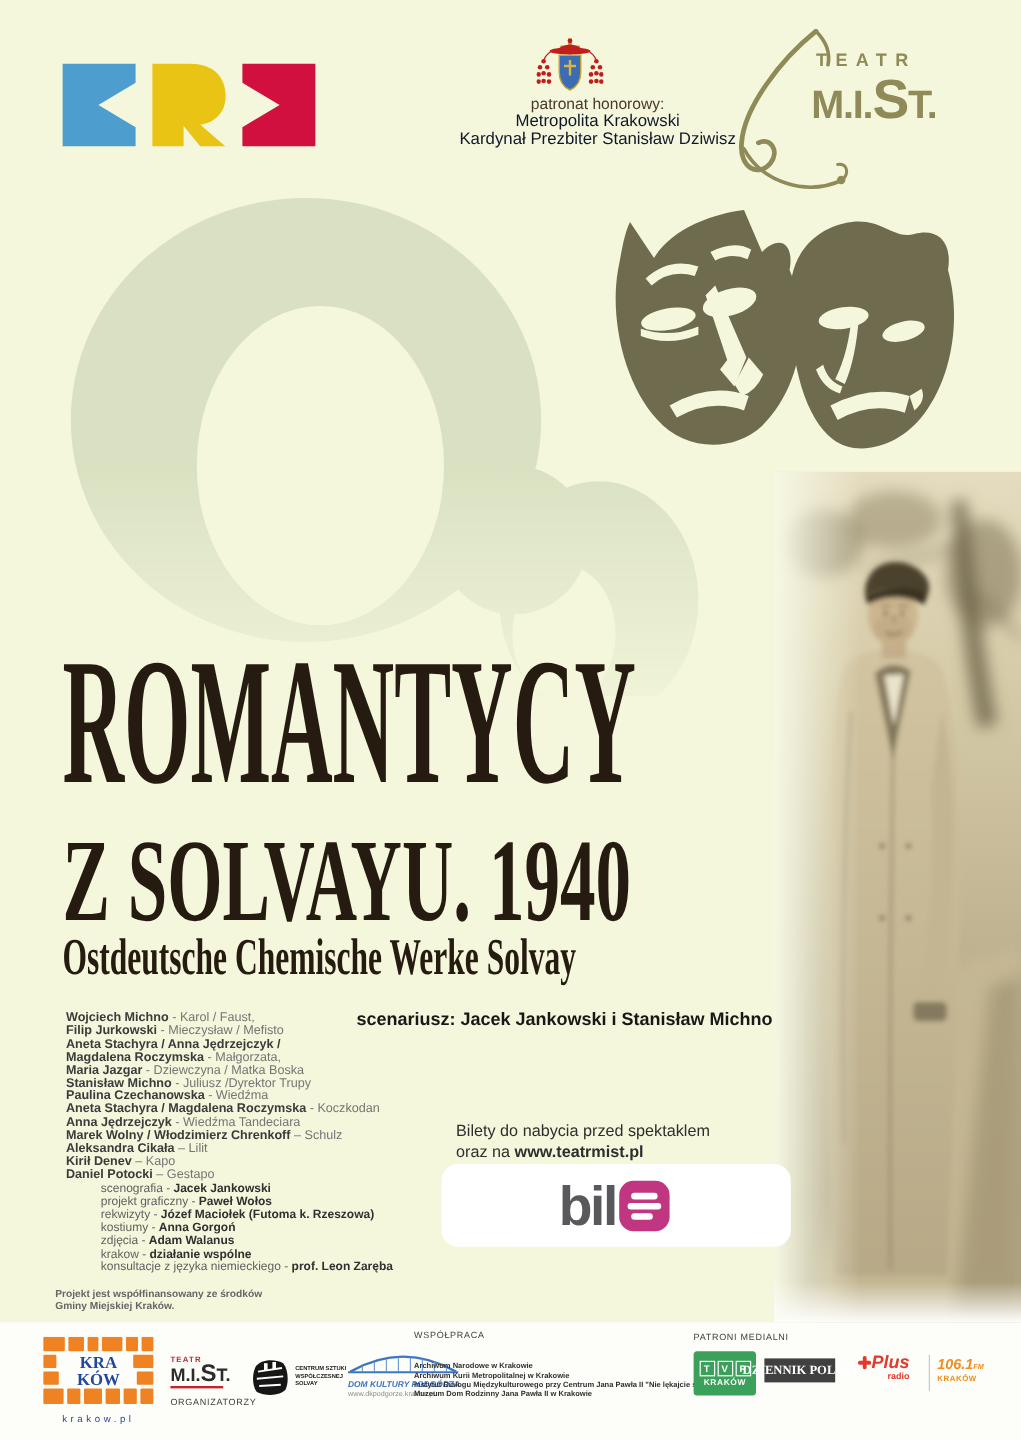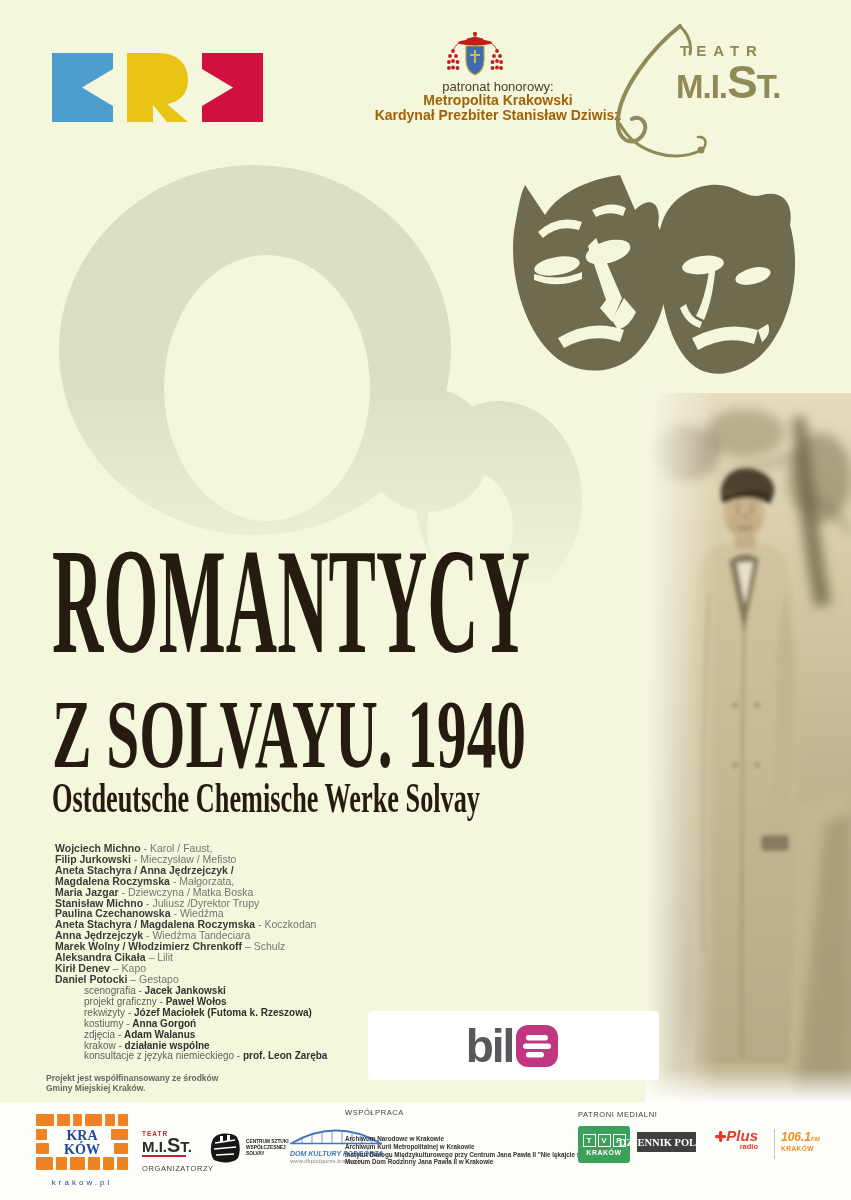--- a/index.html
+++ b/index.html
@@ -2,37 +2,37 @@
 <html><head>
 <meta charset="utf-8">
 <style>
   html,body{margin:0;padding:0;background:#888;}
   #poster{position:relative;width:851px;height:1200px;background:#f4f7db;overflow:hidden;
           font-family:"Liberation Sans",sans-serif;}
   .abs{position:absolute;}
   
   .patronage{left:333px;top:80px;width:330px;text-align:center;line-height:13px;}
   .patronage .intro{font-size:13px;color:#4a3a2b;}
-  .patronage .nm{font-size:14px;font-weight:bold;color:#a16207;line-height:14.5px;}
+  .patronage .nm{font-size:14px;font-weight:normal;color:#0f172a;line-height:14.5px;}
   
   .mist-text{left:676px;top:42px;color:#8f8a58;}
   .mist-text .tt{font-size:15px;letter-spacing:7px;font-weight:bold;display:block;margin-left:4px;}
   .mist-text .nm{font-size:33px;font-weight:bold;letter-spacing:-1px;display:block;margin-top:-4px;}
   .mist-text .nm .big-s{font-size:46px;}
   
   .cast{left:55px;top:843px;font-size:10.5px;line-height:10.9px;color:#757575;}
   .cast b{color:#3b3b3b;}
   .prod{left:55px;top:986px;font-size:10px;line-height:10.9px;color:#5f5f5f;margin-left:29px;}
   .prod b{color:#303030;}
   .funding{left:46px;top:1074px;font-size:8.5px;line-height:9.5px;color:#666;font-weight:bold;}
   .direction{left:297px;top:840px;font-size:15px;font-weight:bold;color:#181818;line-height:19px;}
   .tickets{left:380px;top:934px;font-size:13.5px;color:#2e2e2e;line-height:17px;}
   .tickets .resv{margin-top:12px;}
   
-  .biletyna{left:368px;top:1011px;width:291px;height:69px;background:#fff;border-radius:4px;
+  .biletyna{left:368px;top:970px;width:291px;height:69px;background:#fff;border-radius:14px;
             display:flex;align-items:center;justify-content:center;z-index:6;}
   .biletyna .t{font-size:46px;font-weight:bold;color:#59585c;letter-spacing:-2px;}
   .biletyna .eicon{margin:0 2px;}
   
   .footer-bg{left:0;top:1102px;width:851px;height:98px;background:#fdfdfa;z-index:5;}
   .flabel{font-size:7.5px;letter-spacing:.6px;color:#3e3e3e;z-index:7;}
   .mist-small{left:142px;top:1130px;z-index:7;line-height:8px;}
   .mist-small .tt{font-size:6.5px;font-weight:bold;color:#c0272d;letter-spacing:1px;}
   .mist-small .nm{font-size:15px;font-weight:bold;color:#2b2b2b;line-height:15px;}
   .mist-small .nm .big-s{font-size:20px;}
@@ -265,22 +265,28 @@
     <div><span>krakow - </span><b>działanie wspólne</b></div>
     <div><span>konsultacje z języka niemieckiego - </span><b>prof. Leon Zaręba</b></div>
   </div>
 
   <div class="abs funding">
     <div>Projekt jest współfinansowany ze środków</div>
     <div>Gminy Miejskiej Kraków.</div>
   </div>
 
   <div class="abs direction">
-  </div>
-
+    <div>scenariusz: Jacek Jankowski i Stanisław Michno</div>
+  </div>
+
+  <div class="abs tickets">
+    <div>Bilety do nabycia przed spektaklem</div>
+    <div><span>oraz na </span><b>www.teatrmist.pl</b></div>
+    <div class="resv">Rezerwacje: +48 609 013 397</div>
+  </div>
 
   <div class="abs biletyna">
     <span class="t">bil</span>
     <svg class="eicon" width="44" height="44" viewBox="0 0 44 44">
       <rect x="1" y="1" width="42" height="42" rx="12" fill="#c13680"></rect>
       <rect x="11" y="11" width="22" height="5.5" rx="2.7" fill="#fff"></rect>
       <rect x="8" y="19.5" width="28" height="5.5" rx="2.7" fill="#fff"></rect>
       <rect x="11" y="28" width="18" height="5.5" rx="2.7" fill="#fff"></rect>
     </svg>
   </div>

